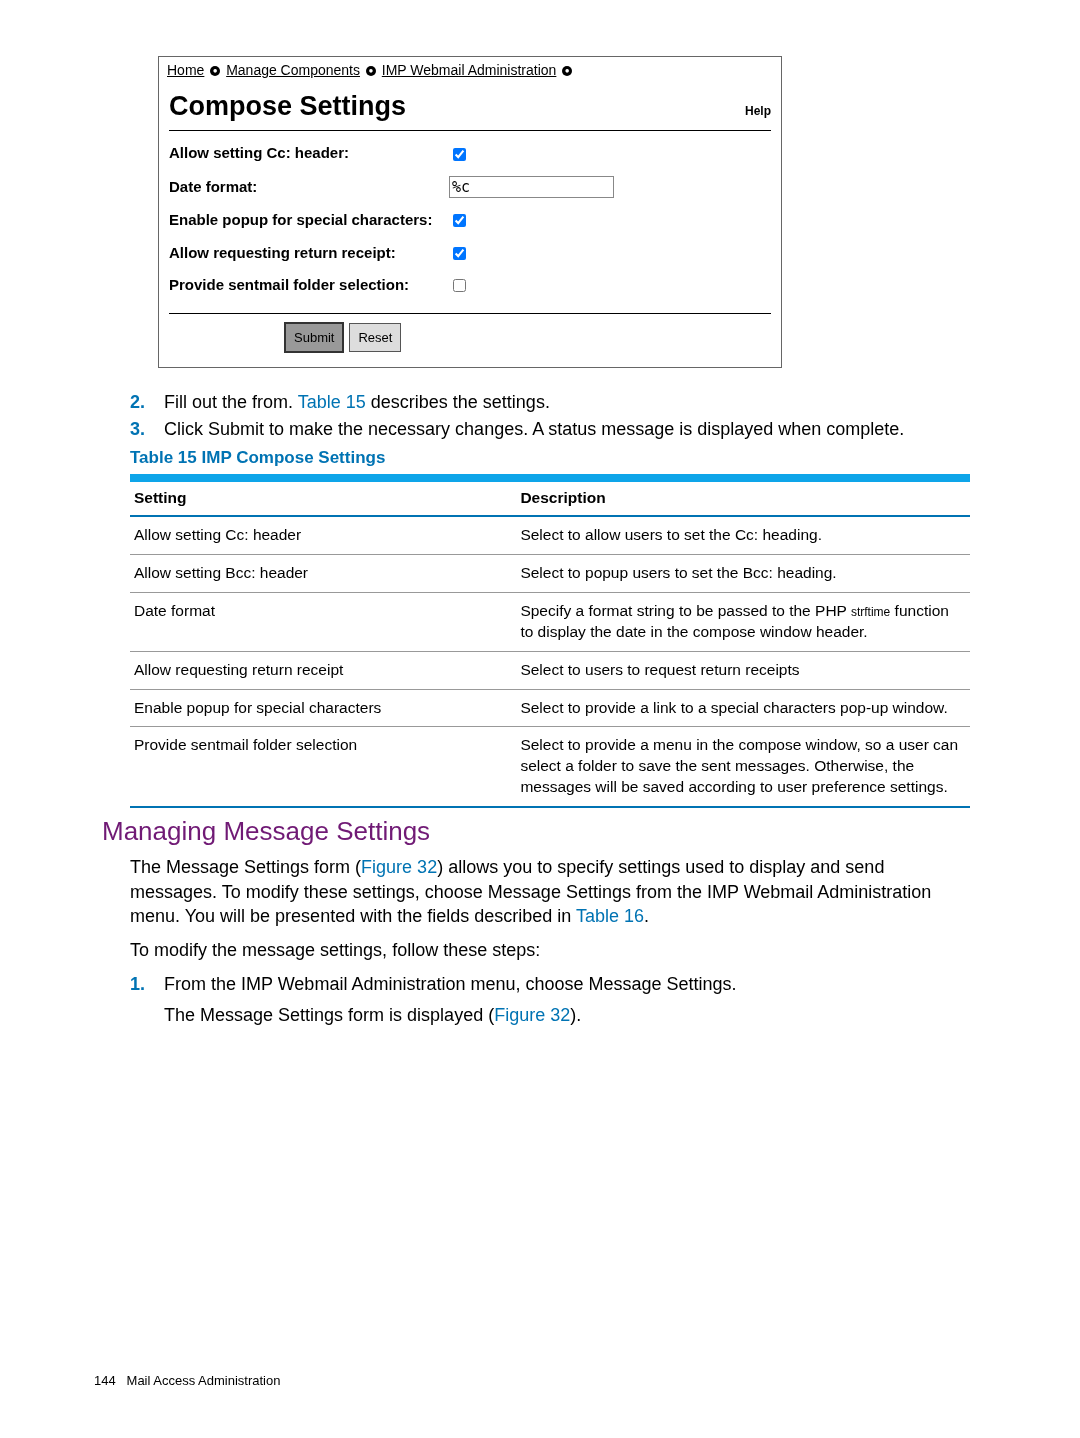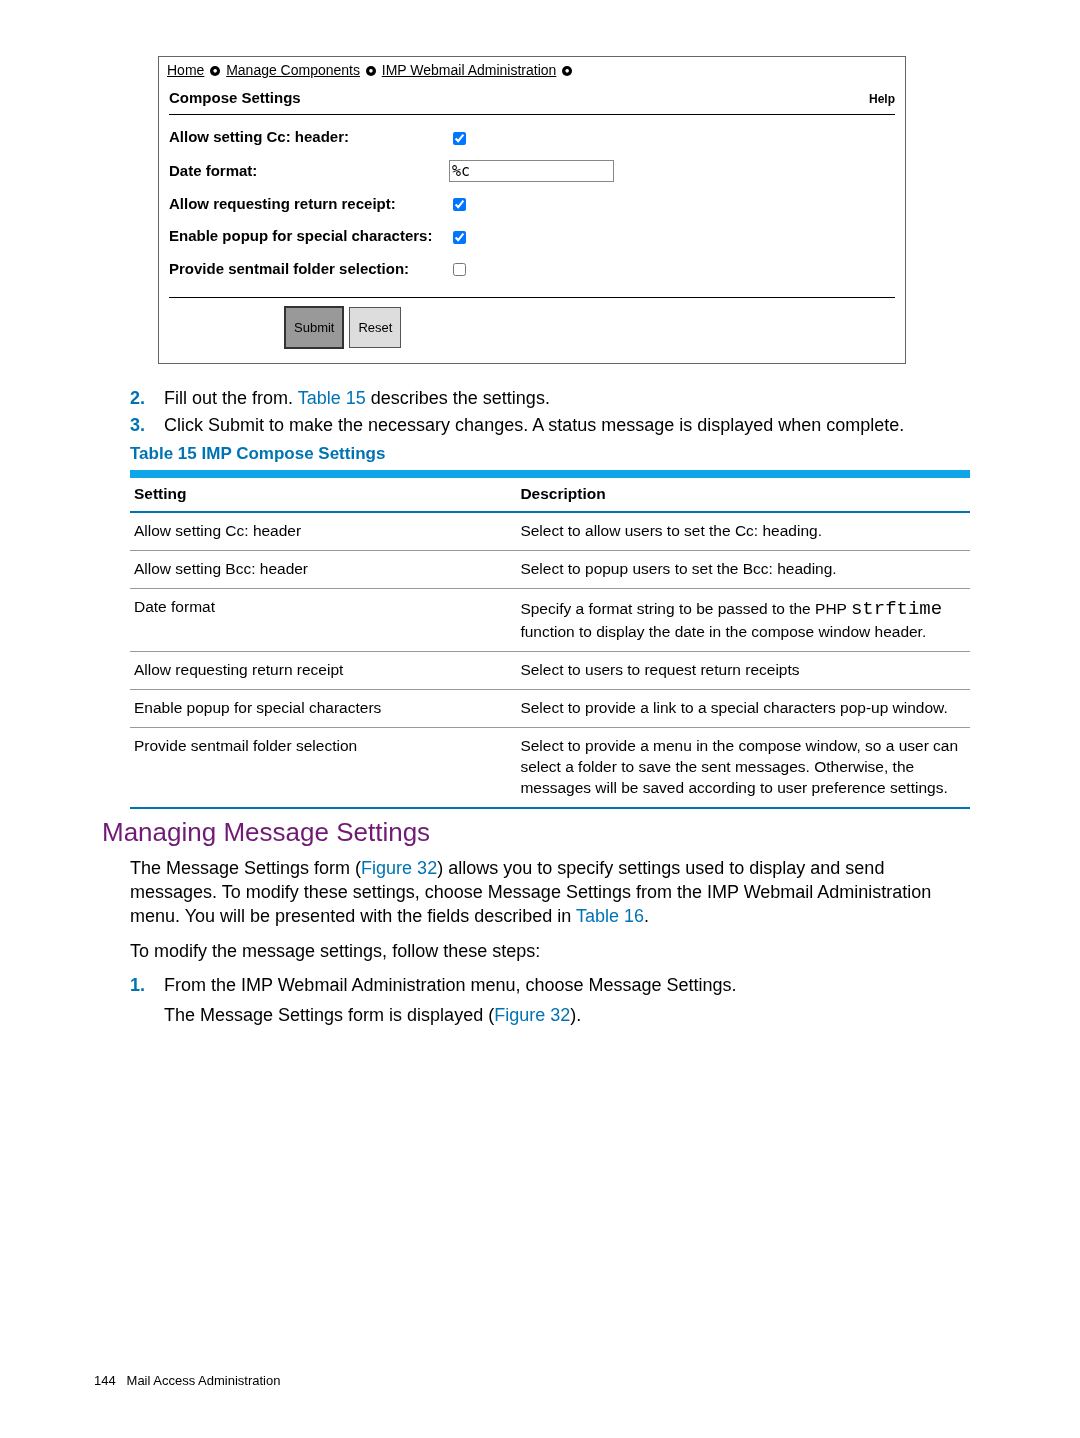--- a/index.html
+++ b/index.html
@@ -19,21 +19,21 @@
   }
   .fig-caption {
     color: #0073b3;
     font-weight: bold;
     font-size: 17px;
     margin: 10px 0 4px 28px;
   }
   .screenshot-box {
     border: 1px solid #666;
     margin: 0 0 22px 28px;
-    width: 748px;
+    width: 624px;
     padding: 0;
     font-family: Arial, sans-serif;
   }
   .breadcrumb {
     font-size: 14px;
     padding: 4px 8px 0 8px;
   }
   .breadcrumb a {
     color: #000;
     text-decoration: underline;
@@ -52,21 +52,21 @@
     font-weight: bold;
   }
   .panel-title-row {
     display: flex;
     justify-content: space-between;
     align-items: baseline;
     padding: 8px 10px 2px 10px;
   }
   .panel-title {
     font-weight: bold;
-    font-size: 15px;
+    font-size: 27px;
   }
   .panel-help {
     font-weight: bold;
     font-size: 12px;
   }
   .hr {
     border: none;
     border-top: 1px solid #000;
     margin: 4px 10px;
   }
@@ -90,21 +90,21 @@
     border: 1px solid #888;
     padding: 1px 2px;
   }
   .btn-row {
     text-align: left;
     padding: 4px 10px 14px 10px;
     margin-left: 115px;
   }
   .btn-row button {
     font-size: 13px;
-    padding: 12px 8px;
+    padding: 6px 8px;
     border: 1px solid #555;
     background: #ddd;
   }
   .btn-row button:first-child {
     background: #999;
     border: 2px solid #333;
     color: #000;
   }
   ol.steps {
     list-style: none;
@@ -147,21 +147,21 @@
   }
   table.settings td {
     vertical-align: top;
     padding: 8px 4px;
     border-top: 1px solid #999;
   }
   table.settings tbody tr:last-child td {
     border-bottom: 2px solid #0073b3;
   }
   table.settings td:first-child { width: 46%; }
-  code { font-family: Liberation Mono, monospace; font-size: 19px; }
+  code { font-family: Liberation Sans, sans-serif; font-size: 12px; }
   h2.section {
     color: #701a75;
     font-weight: normal;
     font-size: 26px;
     margin: 6px 0 6px -28px;
   }
   .para {
     margin: 4px 0 10px 0;
   }
   .footer {
@@ -195,25 +195,25 @@
     <div class="form-rows">
       <div class="form-row">
         <div class="form-label">Allow setting Cc: header:</div>
         <div class="form-control"><input type="checkbox" class="cb" checked="" style=""></div>
       </div>
       <div class="form-row">
         <div class="form-label">Date format:</div>
         <div class="form-control"><input type="text" value="%c" style=""></div>
       </div>
       <div class="form-row">
+        <div class="form-label">Enable popup for special characters:</div>
+        <div class="form-control"><input type="checkbox" class="cb" checked="" style=""></div>
+      </div>
+      <div class="form-row">
         <div class="form-label">Allow requesting return receipt:</div>
-        <div class="form-control"><input type="checkbox" class="cb" checked="" style=""></div>
-      </div>
-      <div class="form-row">
-        <div class="form-label">Enable popup for special characters:</div>
         <div class="form-control"><input type="checkbox" class="cb" checked="" style=""></div>
       </div>
       <div class="form-row">
         <div class="form-label">Provide sentmail folder selection:</div>
         <div class="form-control"><input type="checkbox" class="cb" style=""></div>
       </div>
     </div>
     <hr class="hr">
     <div class="btn-row">
       <button>Submit</button>

